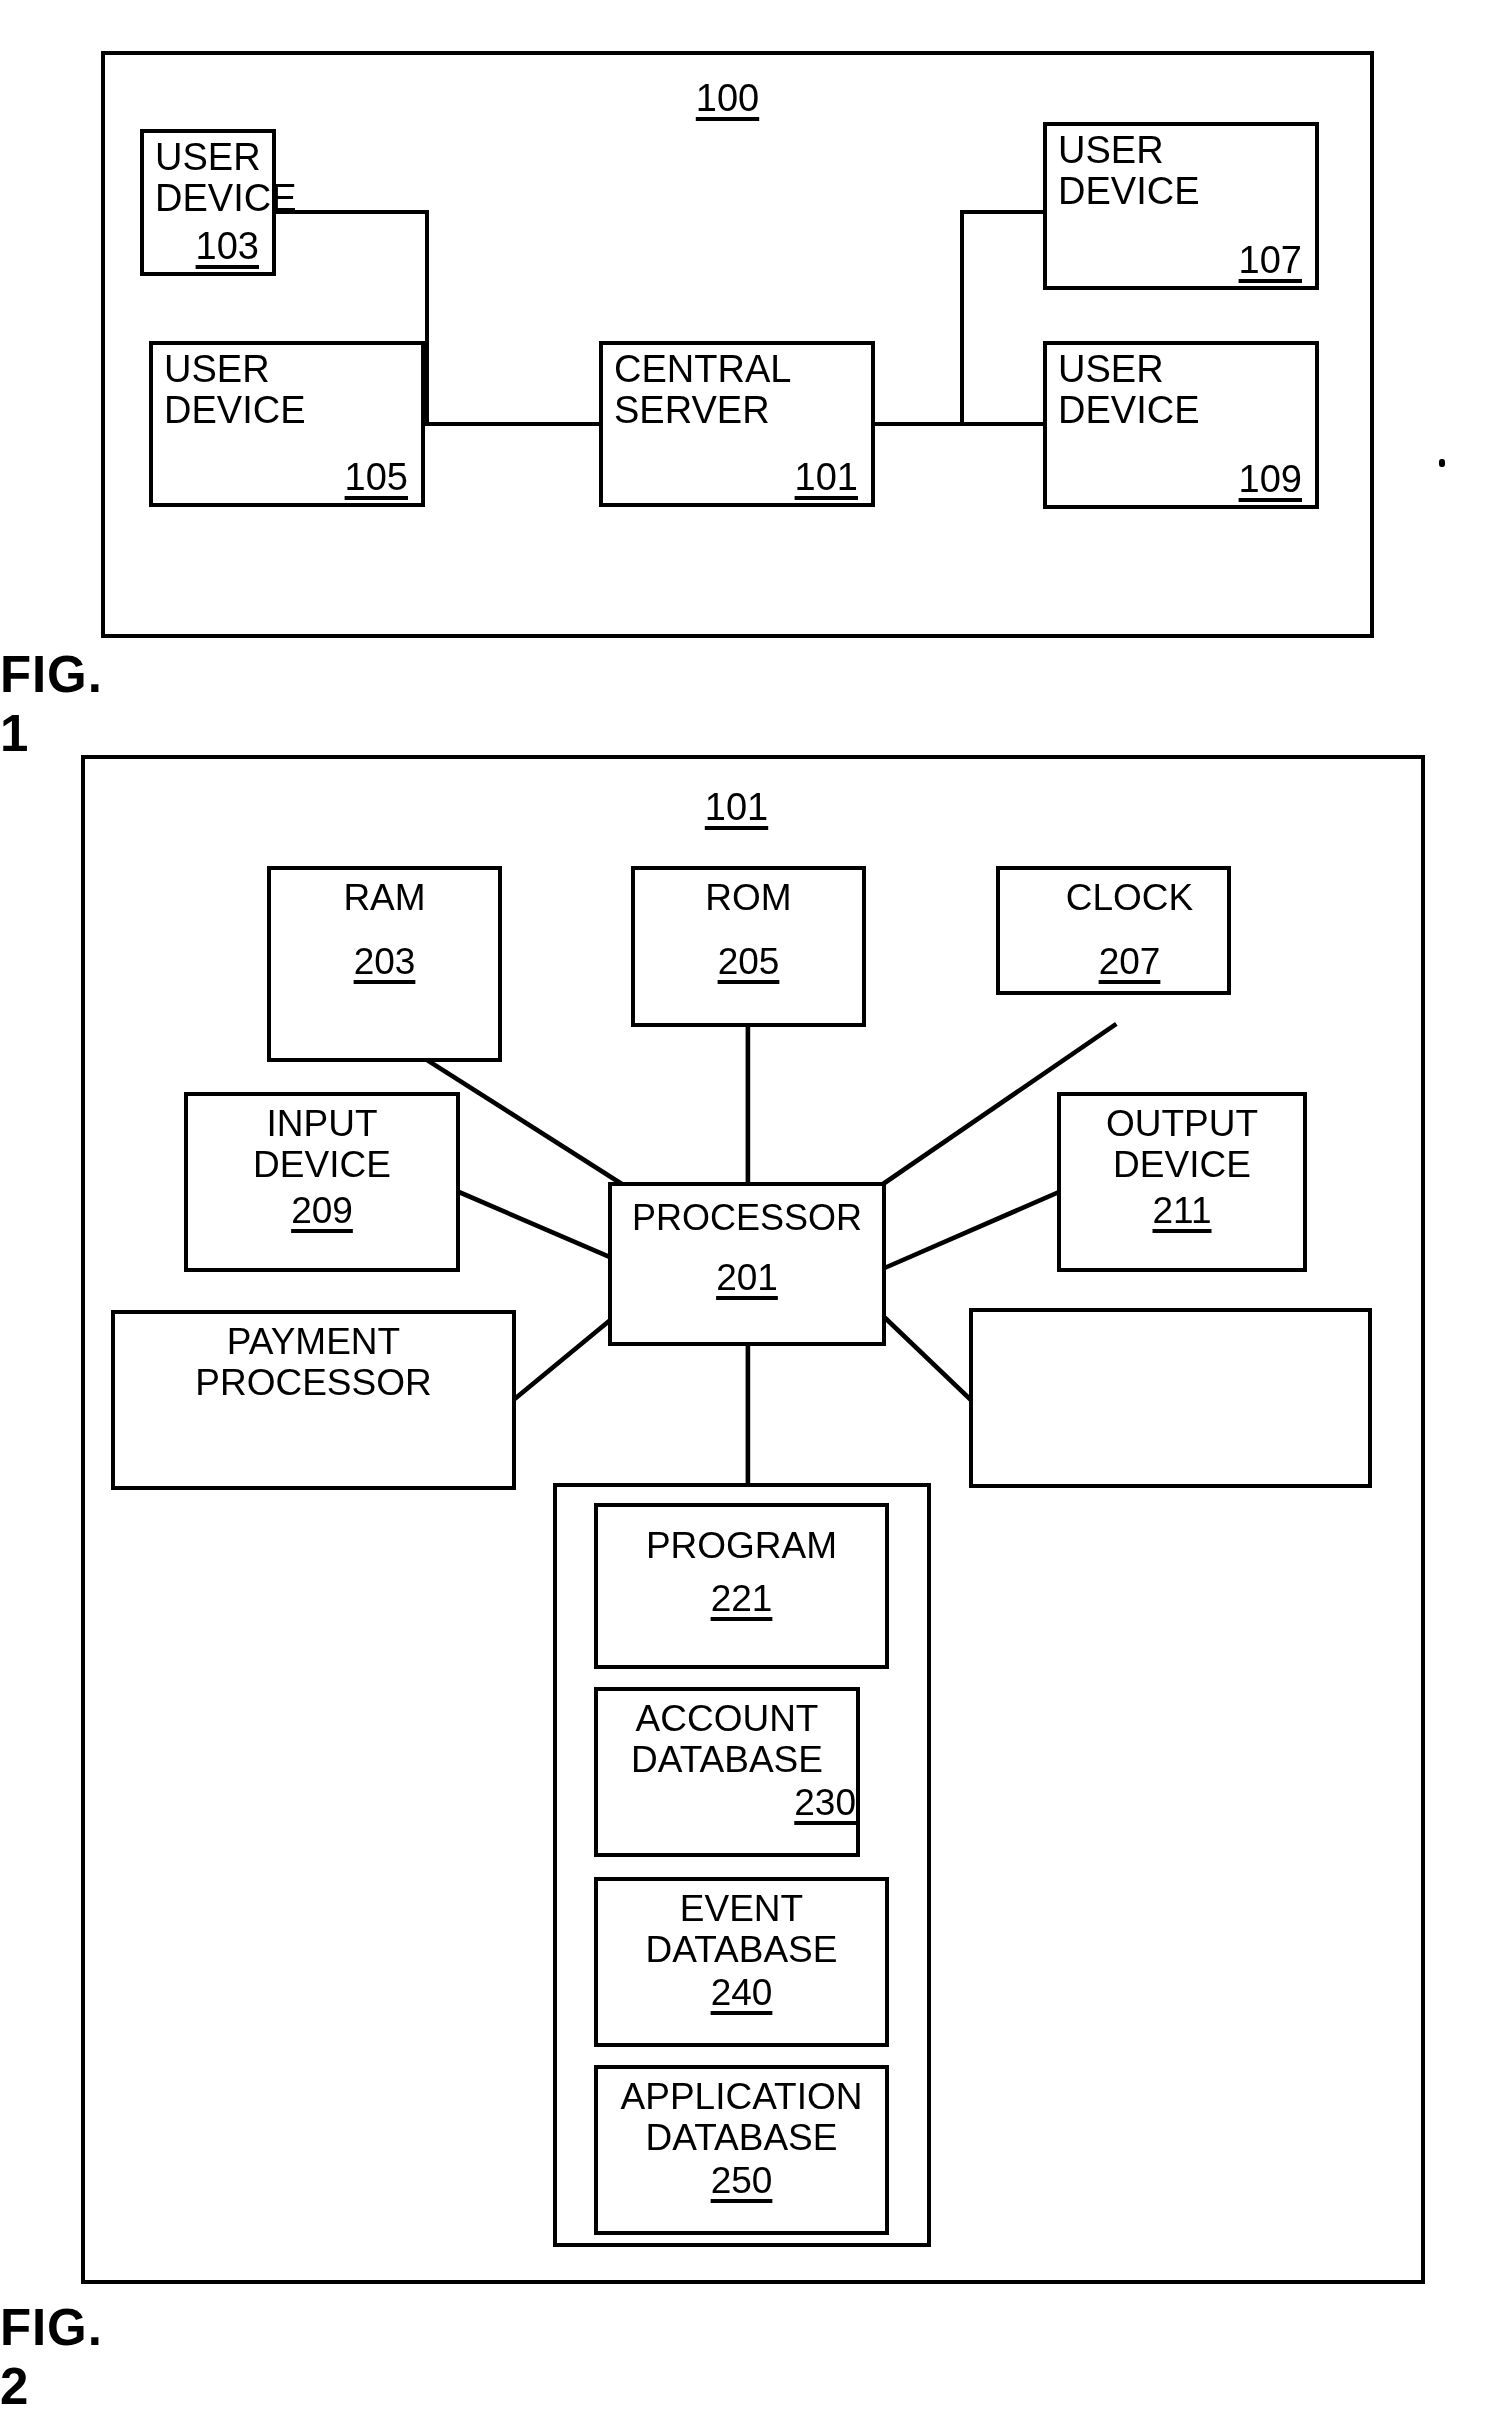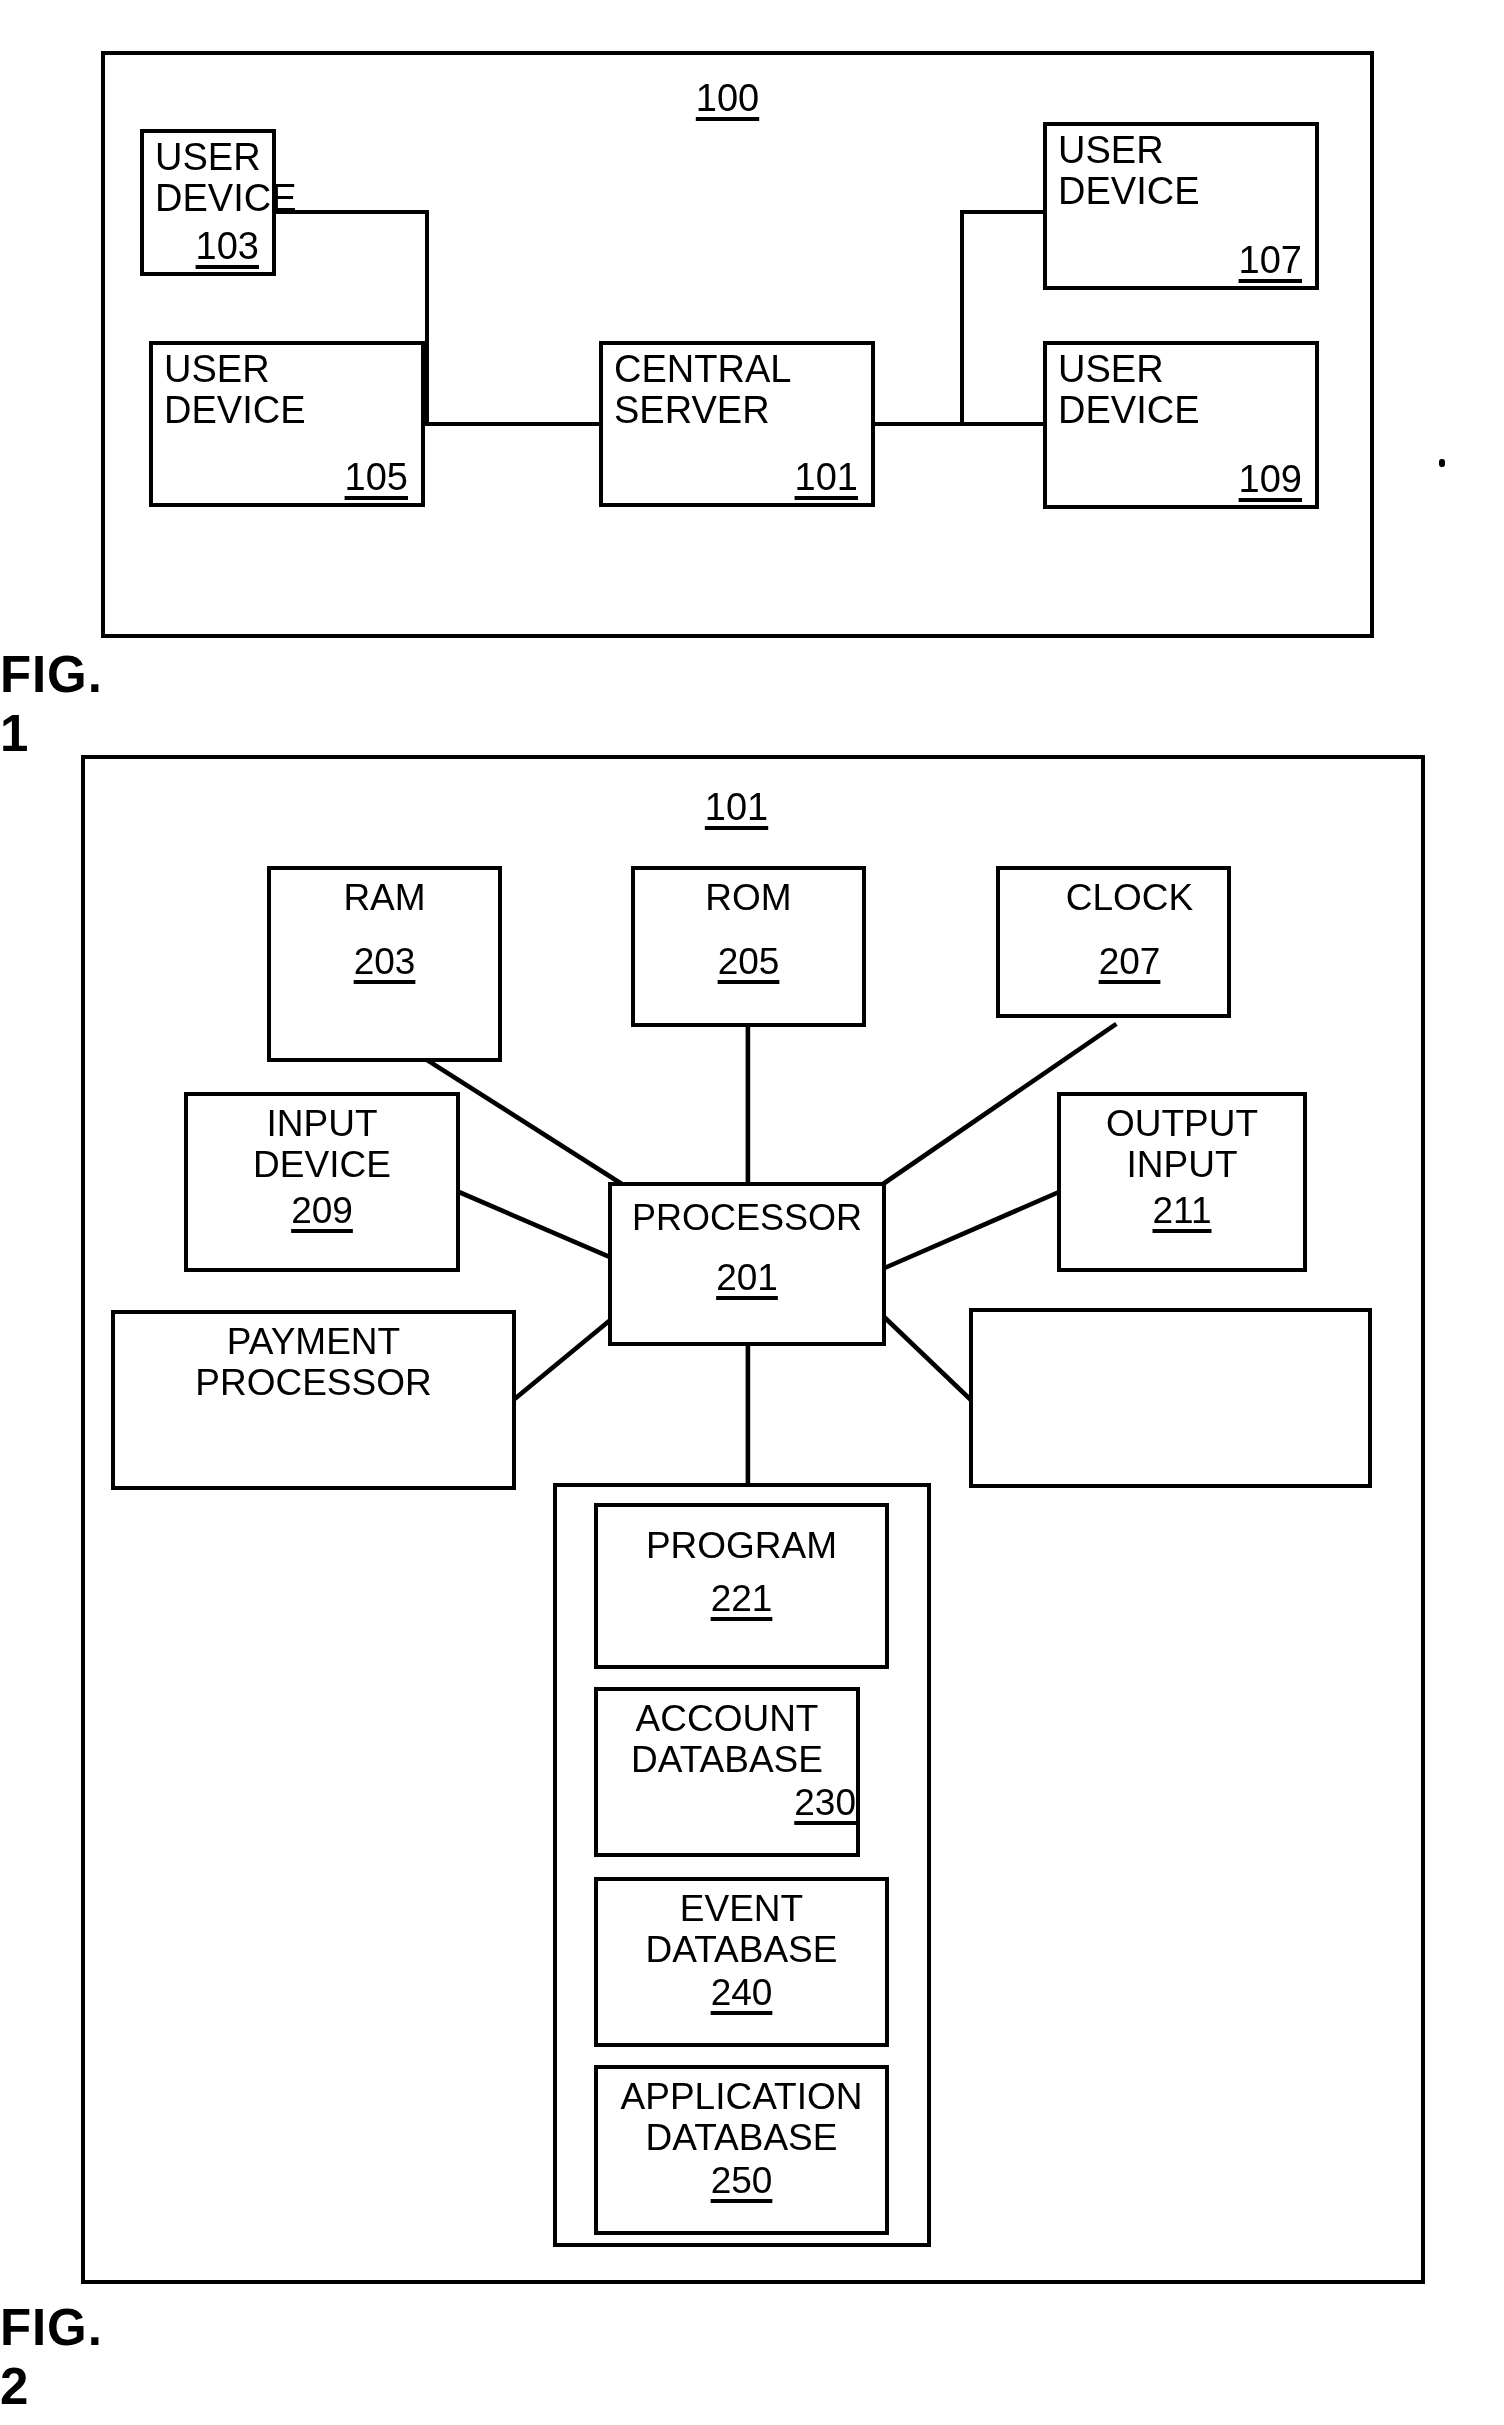--- a/index.html
+++ b/index.html
@@ -255,21 +255,21 @@
 
   <div class="node" style="left:631px; top:866px; width:235px; height:161px;">
     <div class="node-inner">
       <div class="lbl-c">ROM</div>
       <div class="ref-c" style="top:72px;">
         <span>205</span>
       </div>
     </div>
   </div>
 
-  <div class="node" style="left:996px; top:866px; width:235px; height:152px;padding-left:32px;">
+  <div class="node" style="left:996px; top:866px; width:235px; height:129px;padding-left:32px;">
     <div class="node-inner">
       <div class="lbl-c">CLOCK</div>
       <div class="ref-c" style="top:72px;">
         <span>207</span>
       </div>
     </div>
   </div>
 
   <div class="node" style="left:184px; top:1092px; width:276px; height:180px;">
     <div class="node-inner">
@@ -286,21 +286,21 @@
       <div class="lbl-c" style="top:11px; font-size:36px;">PROCESSOR</div>
       <div class="ref-c" style="top:72px;">
         <span>201</span>
       </div>
     </div>
   </div>
 
   <div class="node" style="left:1057px; top:1092px; width:250px; height:180px;">
     <div class="node-inner">
       <div class="lbl-c">OUTPUT
-INPUT</div>
+DEVICE</div>
       <div class="ref-c" style="top:95px;">
         <span>211</span>
       </div>
     </div>
   </div>
 
   <div class="node" style="left:111px; top:1310px; width:405px; height:180px;">
     <div class="node-inner">
       <div class="lbl-c">PAYMENT
 PROCESSOR</div>

